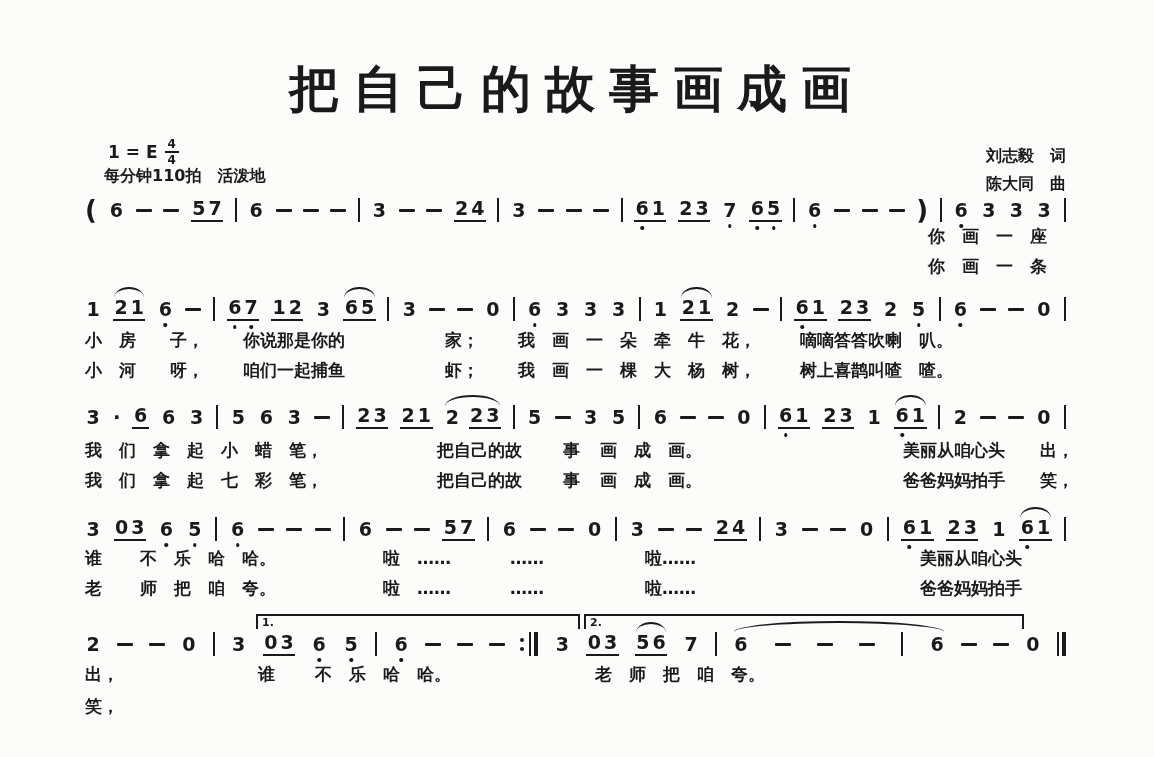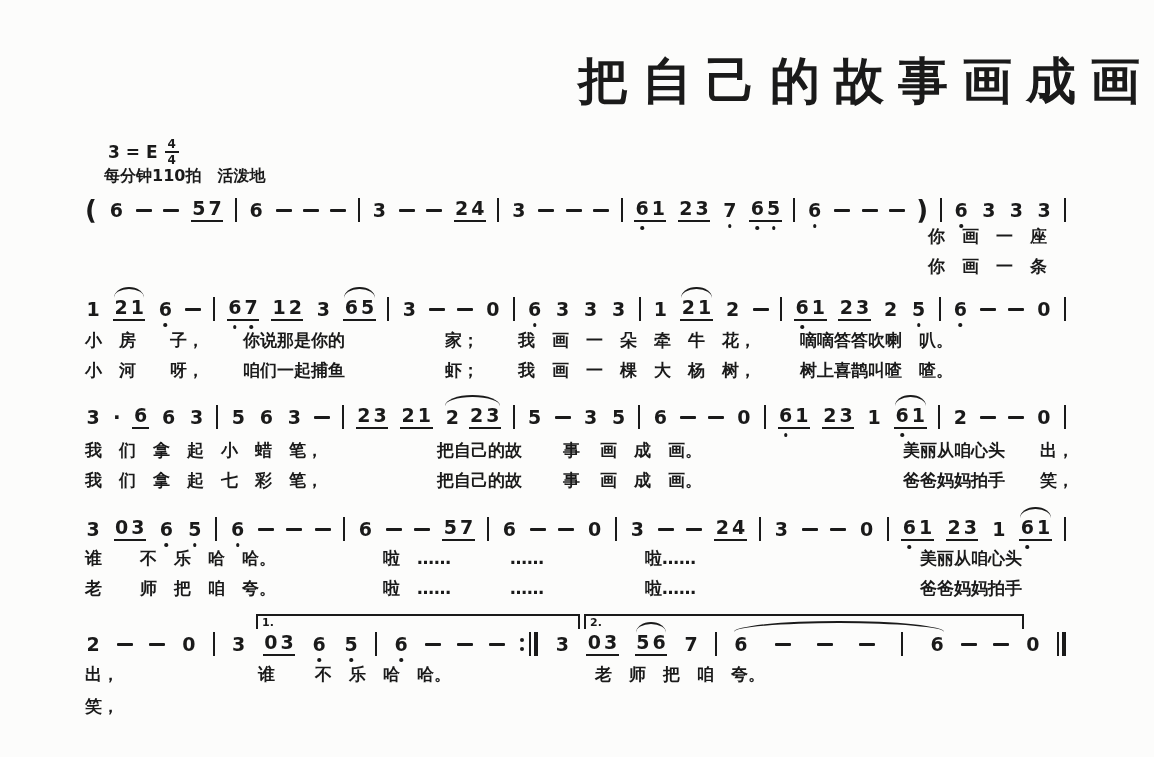--- a/index.html
+++ b/index.html
@@ -2,21 +2,21 @@
 <html><head>
 <meta charset="utf-8">
 <style>
   html,body{margin:0;padding:0;background:#ffffff;}
   .sheet{
     position:relative;width:1154px;height:757px;background:#fcfcfb;
     font-family:"DejaVu Sans","Liberation Sans",sans-serif;color:#1a1a1a;overflow:hidden;
   }
   
   .title{
-    position:absolute;top:48px;left:0;right:0;text-align:right;
+    position:absolute;top:56px;left:0;right:0;text-align:center;
     font-family:"DejaVu Serif","Liberation Serif",serif;
     font-size:50px;font-weight:900;letter-spacing:14px;white-space:nowrap;
   }
   .subtitle{
     position:absolute;top:124px;left:0;right:0;text-align:center;
     font-size:21px;font-weight:700;letter-spacing:3px;
   }
   .keysig{position:absolute;left:108px;top:138px;font-size:17px;font-weight:700;display:flex;align-items:center;gap:7px;}
   .frac{display:inline-flex;flex-direction:column;align-items:center;line-height:1;font-size:12px;font-weight:700;}
   .frac .num{border-bottom:2px solid #1a1a1a;padding:0 3px 1px;}
@@ -57,28 +57,32 @@
   .lyric{position:absolute;font-size:17px;font-weight:600;white-space:pre;line-height:1.2;}
 </style>
 </head>
 <body>
 
 <div class="sheet">
 
   <div class="title">把自己的故事画成画</div>
 
   <div class="keysig">
-    <span>3 = E</span>
+    <span>1 = E</span>
     <span class="frac">
       <span class="num">4</span>
       <span class="den">4</span>
     </span>
   </div>
   <div class="tempo">每分钟110拍　活泼地</div>
 
+  <div class="credits">
+    <div>刘志毅　词</div>
+    <div>陈大同　曲</div>
+  </div>
 
   <div id="notation">
       <div class="sys" style="top: 197px;">
         <span class="paren">(</span>
         <span class="note">
           <span class="ch">6</span>
         </span>
         <span class="dash"></span>
         <span class="dash"></span>
         <span class="note bm">

